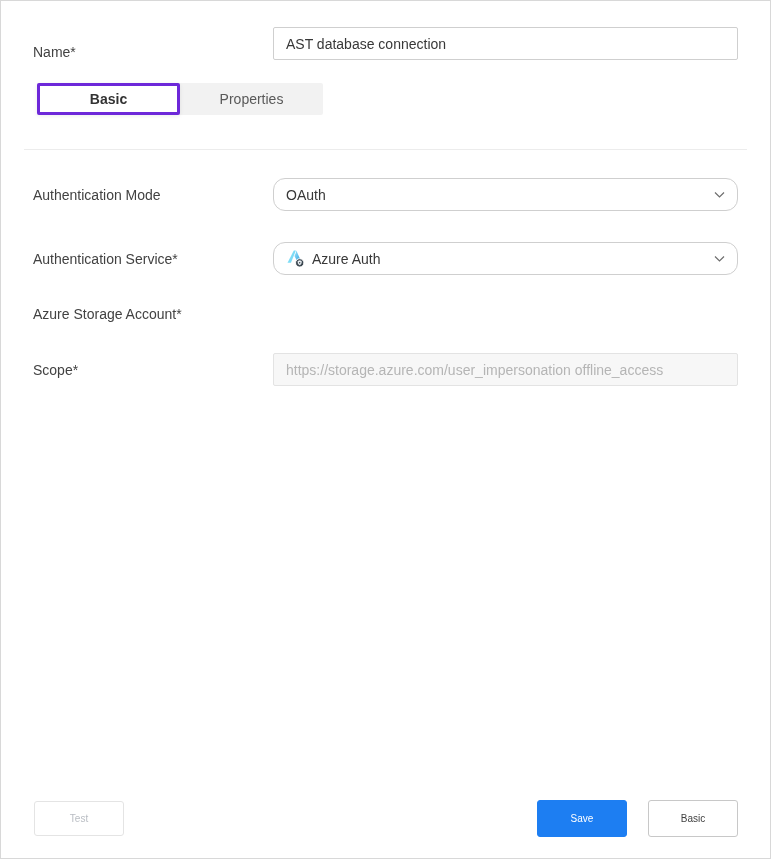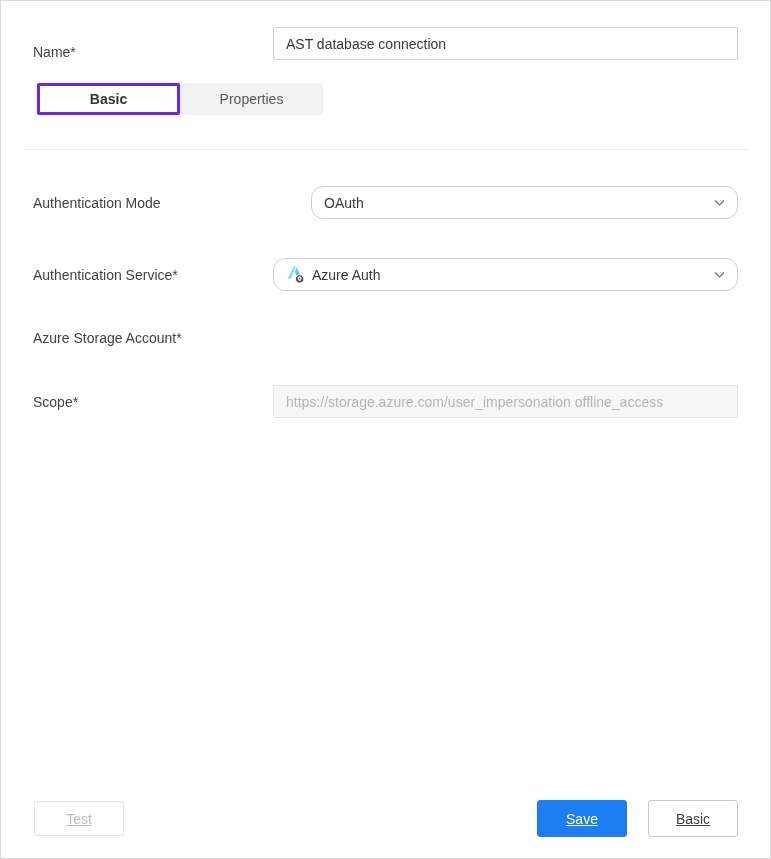--- a/index.html
+++ b/index.html
@@ -95,40 +95,39 @@
     color: #333;
   }
 
   .divider {
     margin-top: 34px;
     border: none;
     border-top: 1px solid #ececec;
     margin-left: -9px; margin-right: -9px;
   }
 
-  .row-auth-mode { margin-top: 36px; gap: 38px; }
-  .row-gap { margin-top: 39px; }
+  .row-auth-mode { margin-top: 28px; }
+  .row-gap { margin-top: 31px; }
 
   .azure-icon { width: 19px; height: 19px; flex-shrink: 0; }
 
   .dialog-footer {
     position: absolute;
     left: 33px; right: 32px; bottom: 21px;
     display: flex; align-items: center;
   }
   .btn {
     height: 37px;
     min-width: 90px;
     padding: 0 18px;
     border-radius: 3px;
     font-family: "Liberation Sans", sans-serif;
-    font-size: 14px;
+    font-size: 10px;
     cursor: pointer;
     background: #fff;
-    text-decoration: underline;
   }
   .btn-test {
     height: 35px;
     border: 1px solid #e4e4e4;
     color: #b9bdc3;
     cursor: default;
   }
   .footer-spacer { flex: 1; }
   .btn-save {
     background: #1d7ef2;

